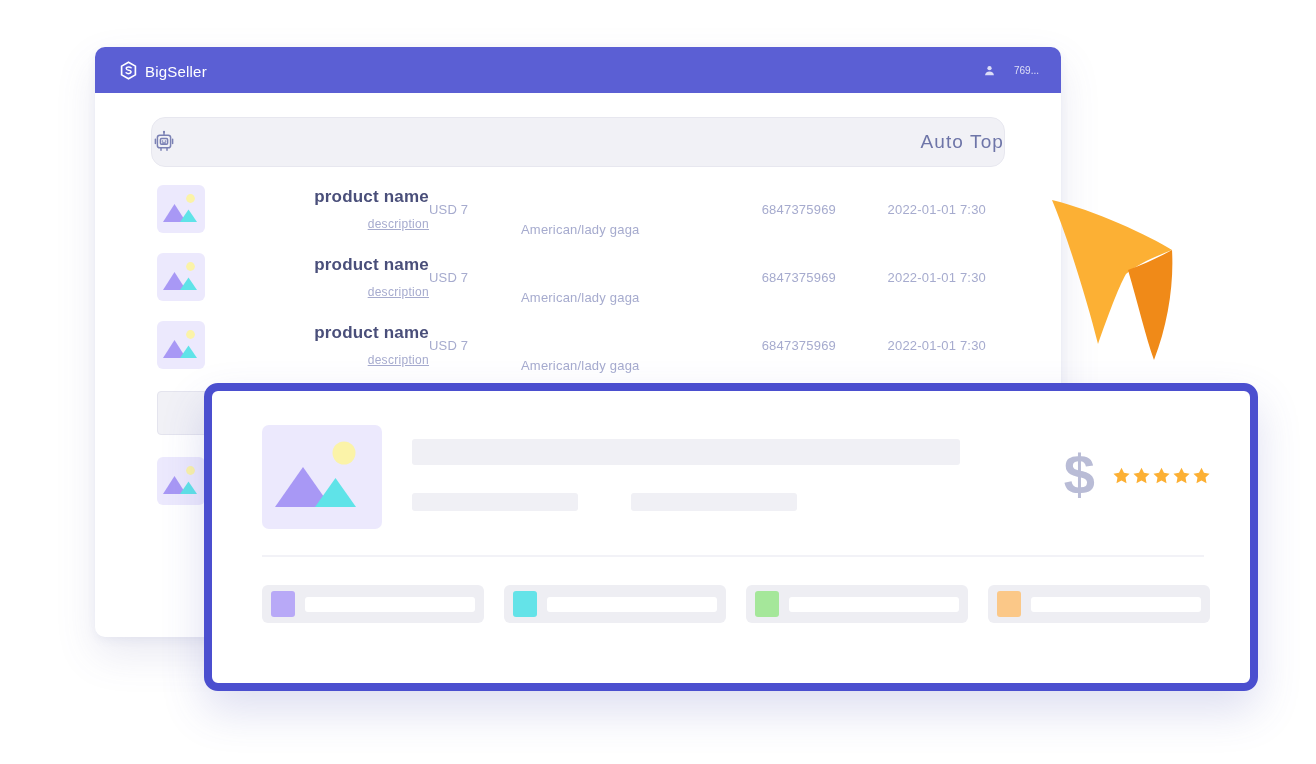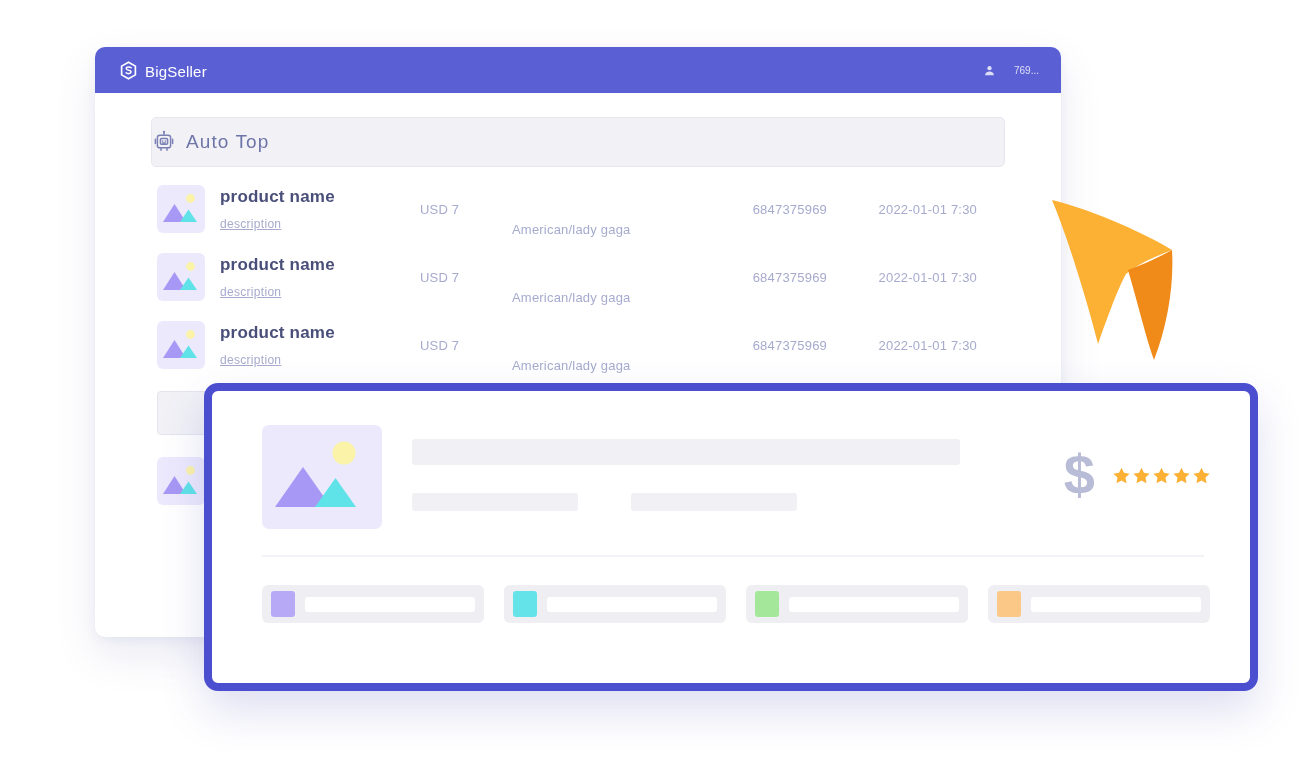--- a/index.html
+++ b/index.html
@@ -35,34 +35,34 @@
   .user-name {
     color: #e7e8fa; font-size: 10px; max-width: 52px;
     overflow: hidden; white-space: nowrap; text-overflow: ellipsis;
   }
 
   .window-body { padding: 24px 56px 0 56px; }
 
   
   .autotop {
     height: 50px; background: #f1f1f6; border: 1px solid #e7e7ef;
-    border-radius: 5px; display: flex; align-items: center;
-    justify-content: flex-start; gap: 10px; margin-bottom: 8px;
+    border-radius: 14px; display: flex; align-items: center;
+    justify-content: space-between; gap: 10px; margin-bottom: 8px;
   }
   .robot-icon { width: 24px; height: 24px; display: block; }
   .autotop-label {
     color: #6e75a8; font-size: 19px; letter-spacing: 1.1px;
   }
 
   
   .row {
     display: flex; align-items: center; height: 68px; padding: 0 6px;
   }
   .thumb { width: 48px; height: 48px; flex: 0 0 48px; display: block; }
-  .row-title-cell { width: 200px; margin-left: 15px; }
+  .row-title-cell { width: 200px; margin-left: 24px; text-align: right; }
   .p-name {
     font-size: 17px; color: #4a4f7a; font-weight: 700; letter-spacing: .2px;
     margin-bottom: 10px;
   }
   .p-desc { font-size: 12px; color: #a6abce; letter-spacing: .3px; text-decoration: underline; }
   .cell { font-size: 13px; color: #a6abce; letter-spacing: .2px; }
   .c-price { width: 92px; text-align: left; }
   .c-variant { width: 175px; text-align: left; margin-top: 40px; }
   .c-sku { width: 140px; text-align: right; }
   .c-date { width: 150px; text-align: right; }

